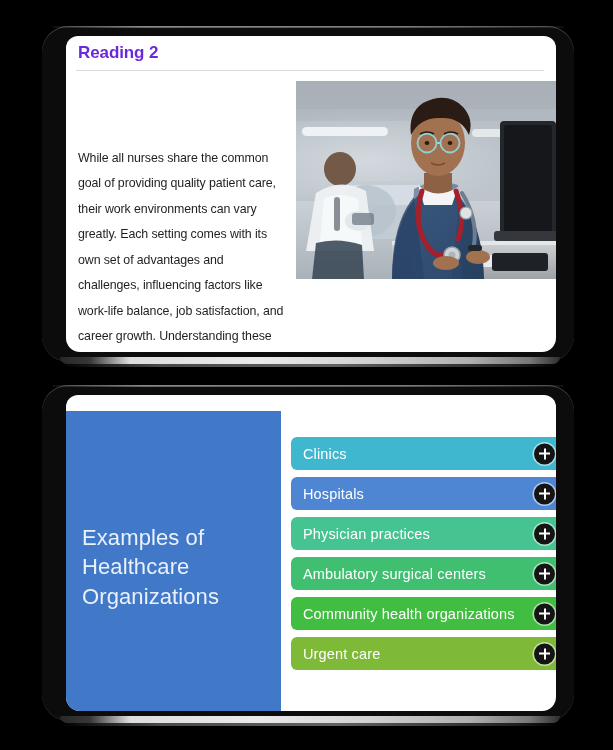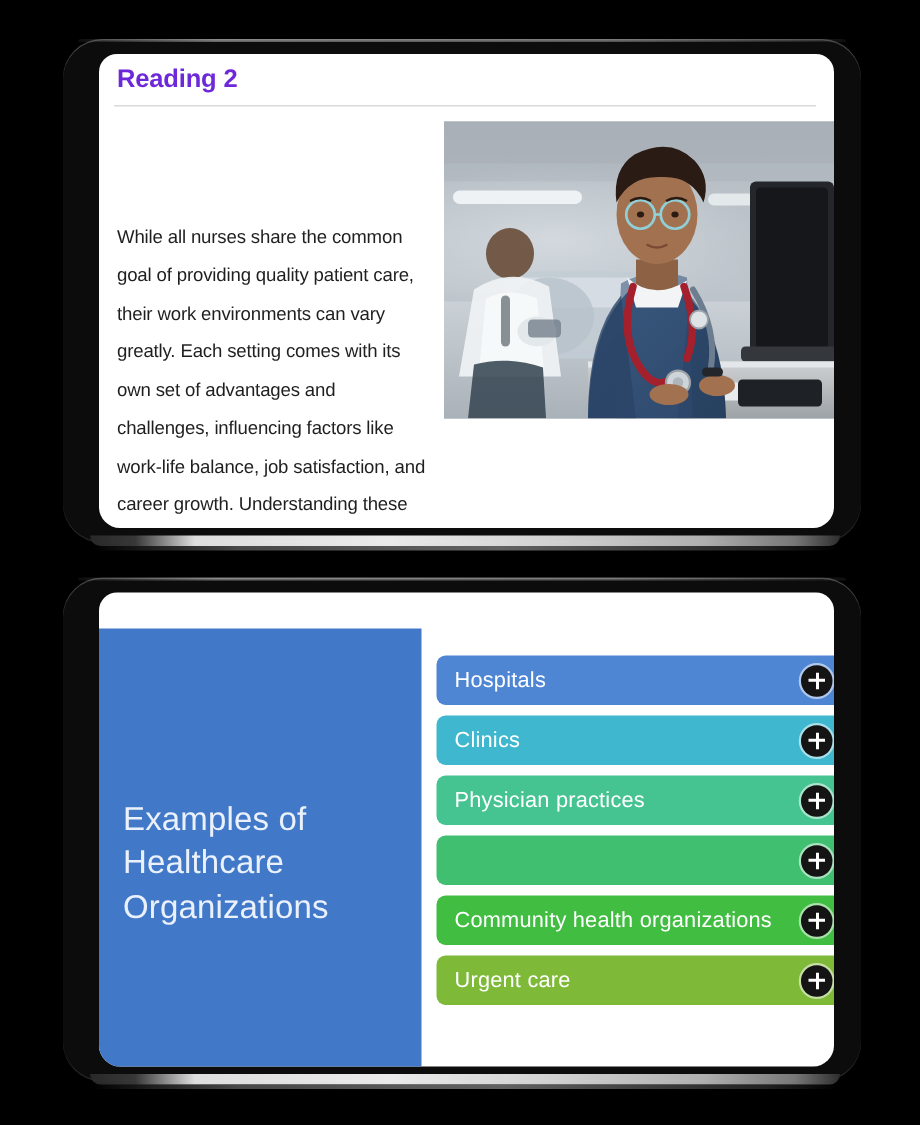--- a/index.html
+++ b/index.html
@@ -129,21 +129,21 @@
     left: 230px; top: 45px;
     width: 260px; height: 198px;
     overflow: hidden;
     background: #8a949c;
   }
   .photo svg { display: block; width: 260px; height: 198px; }
 
   
   .panel-left {
     position: absolute;
-    left: 0px; top: 24px;
+    left: 0px; top: 16px;
     width: 215px; height: 308px;
     background: #4178c8;
   }
   .panel-left-title {
     position: absolute;
     left: 16px; top: 112px;
     width: 190px;
     font-size: 22px;
     font-weight: 300;
     color: #eaf1fb;
@@ -302,42 +302,43 @@
   <div class="edge-sheen" id="sheen-top"></div>
 
   <div class="tablet" id="tablet-bottom">
     <div class="screen">
 
       <div class="panel-left" style="background: rgb(65, 120, 200);">
         <div class="panel-left-title">Examples of Healthcare Organizations</div>
       </div>
 
       <div class="org-list" id="org-list">
+          <div class="org-item" style="background: rgb(63, 184, 207);">
+            <span class="org-label">Clinics</span>
+            <span class="plus-badge">
+              <i class="h"></i>
+              <i class="v"></i>
+            </span>
+          </div>
           <div class="org-item" style="background: rgb(79, 134, 212);">
             <span class="org-label">Hospitals</span>
             <span class="plus-badge">
               <i class="h"></i>
               <i class="v"></i>
             </span>
           </div>
-          <div class="org-item" style="background: rgb(63, 184, 207);">
-            <span class="org-label">Clinics</span>
-            <span class="plus-badge">
-              <i class="h"></i>
-              <i class="v"></i>
-            </span>
-          </div>
           <div class="org-item" style="background: rgb(69, 195, 145);">
             <span class="org-label">Physician practices</span>
             <span class="plus-badge">
               <i class="h"></i>
               <i class="v"></i>
             </span>
           </div>
           <div class="org-item" style="background: rgb(64, 191, 113);">
+            <span class="org-label">Ambulatory surgical centers</span>
             <span class="plus-badge">
               <i class="h"></i>
               <i class="v"></i>
             </span>
           </div>
           <div class="org-item" style="background: rgb(65, 189, 66);">
             <span class="org-label">Community health organizations</span>
             <span class="plus-badge">
               <i class="h"></i>
               <i class="v"></i>

